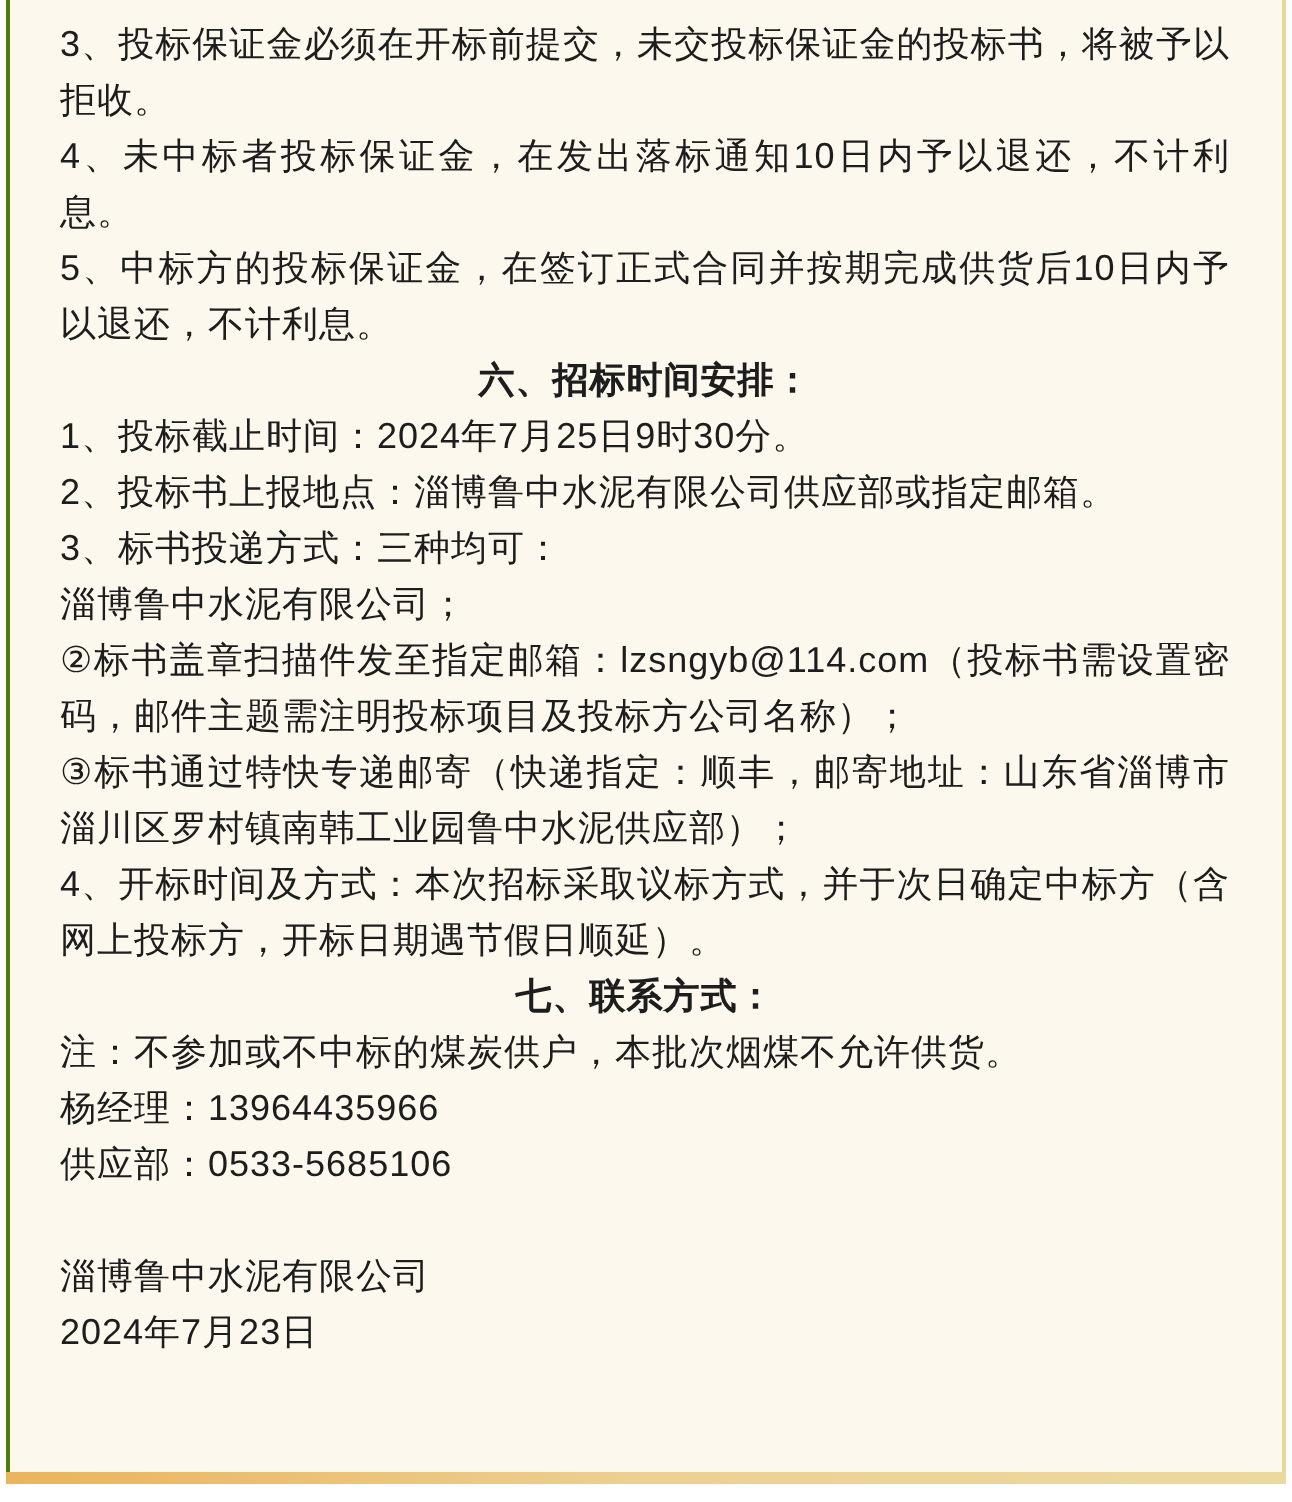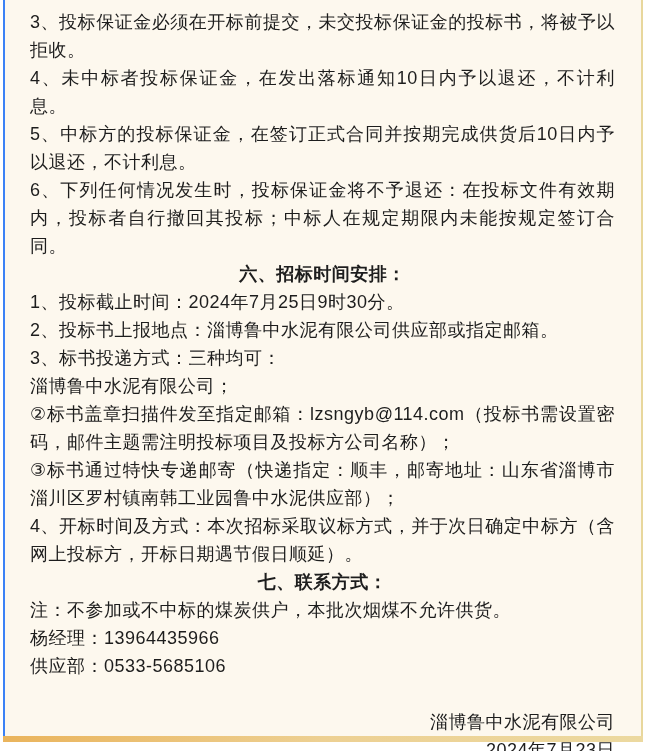--- a/index.html
+++ b/index.html
@@ -18,42 +18,41 @@
     width: 646px;
     height: 751px;
     background: #ffffff;
   }
   .panel {
     box-sizing: border-box;
     margin: 0 3px;
     width: 640px;
     height: 736px;
     background: #fdf8ee;
-    border-left: 2px solid #3b82f6;
+    border-left: 2px solid #4d7c0f;
     border-right: 2px solid #e8d79c;
   }
   .content {
     box-sizing: border-box;
     padding: 8px 26px 0 25px;
     color: #1d1d1d;
     font-size: 18px;
     line-height: 28px;
     letter-spacing: 0.5px;
   }
   .para {
     margin: 0;
     text-align: justify;
     text-justify: inter-ideograph;
   }
   .para.heading {
     font-weight: bold;
     text-align: center;
   }
   .para.right {
-    text-align: right;
   }
   .sig-company {
     margin-top: 28px;
   }
   .gold-bar {
     margin: 0 3px;
     width: 640px;
     height: 6px;
     background: linear-gradient(to right, #eab45c, #edd092, #ecd9a0);
   }
@@ -68,21 +67,20 @@
 <div class="page">
   <div class="panel">
     <div class="content">
 
       <p class="para">3、投标保证金必须在开标前提交，未交投标保证金的投标书，将被予以拒收。</p>
 
       <p class="para">4、未中标者投标保证金，在发出落标通知10日内予以退还，不计利息。</p>
 
       <p class="para">5、中标方的投标保证金，在签订正式合同并按期完成供货后10日内予以退还，不计利息。</p>
 
-      <p class="para">6、下列任何情况发生时，投标保证金将不予退还：在投标文件有效期内，投标者自行撤回其投标；中标人在规定期限内未能按规定签订合同。</p>
 
       <p class="para heading">六、招标时间安排：</p>
 
       <p class="para">1、投标截止时间：2024年7月25日9时30分。</p>
 
       <p class="para">2、投标书上报地点：淄博鲁中水泥有限公司供应部或指定邮箱。</p>
 
       <p class="para">3、标书投递方式：三种均可：</p>
 
       <p class="para">淄博鲁中水泥有限公司；</p>

